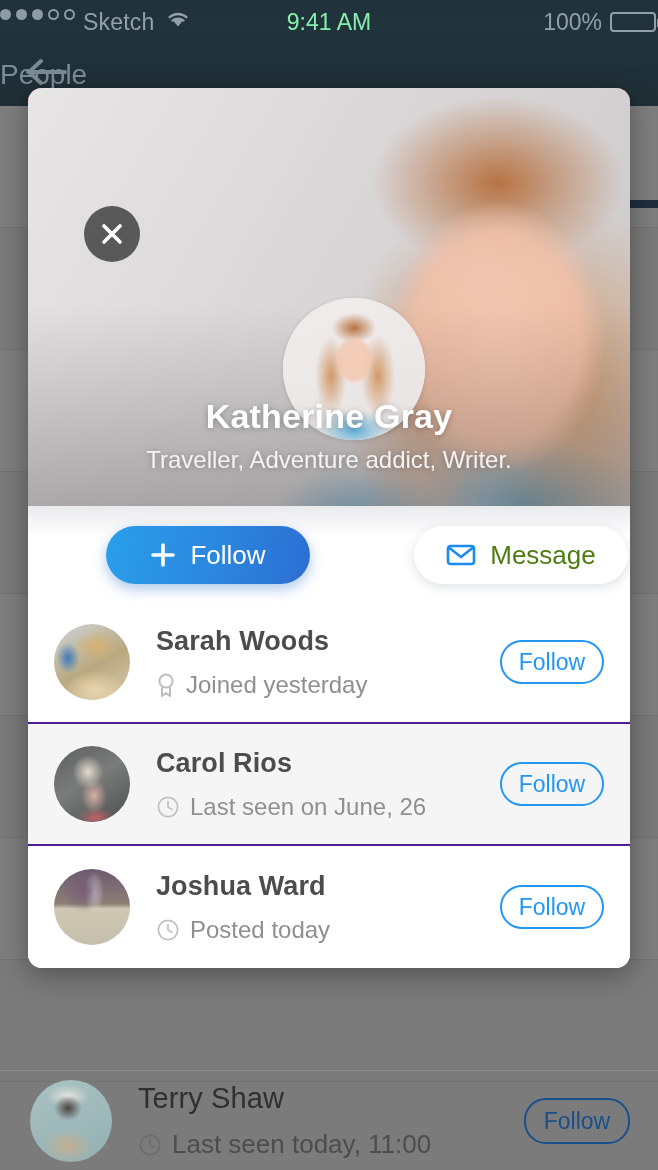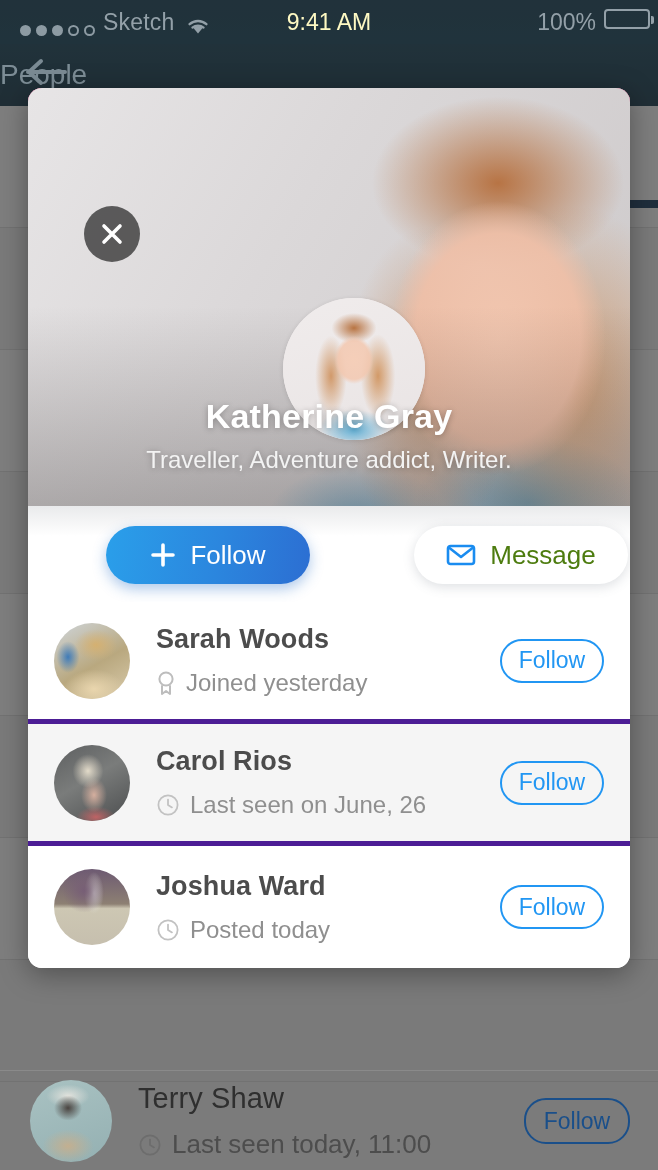--- a/index.html
+++ b/index.html
@@ -73,49 +73,49 @@
     top: 0; left: 0; right: 0;
     height: 44px;
     display: flex;
     align-items: center;
     color: #8d9ba3;
     font-size: 22px;
     z-index: 30;
   }
   #sb-left {
     display: flex;
-    align-items: flex-end;
+    align-items: flex-start;
     gap: 8px;
-    padding-left: 20px;
+    padding-left: 0;
     flex: 1;
   }
   .dots { display: flex; gap: 5px; align-items: center; }
   .dot {
     width: 11px; height: 11px; border-radius: 50%;
     background: #8d9ba3;
   }
   .dot.hollow {
     background: transparent;
     border: 2px solid #8d9ba3;
   }
   #carrier { font-size: 23px; color: #93a0a8; letter-spacing: .2px; }
   #wifi-icon { display: inline-block; margin-left: 2px; }
   #sb-center {
     position: absolute;
     left: 0; right: 0;
     text-align: center;
     font-size: 23px;
-    color: #fef9c3;
+    color: #86efac;
   }
   #sb-right {
     margin-left: auto;
     display: flex;
-    align-items: flex-start;
+    align-items: center;
     gap: 8px;
-    padding-right: 8px;
+    padding-right: 2px;
     font-size: 23px;
     color: #93a0a8;
   }
   #battery {
     width: 46px; height: 20px;
     border: 2px solid #93a0a8;
     border-radius: 4px;
     position: relative;
     padding: 2px;
   }
@@ -310,21 +310,21 @@
     color: #8c8c8c;
   }
 
   
   .friend-row {
     position: relative;
     height: 122px;
     display: flex;
     align-items: center;
     background: #ffffff;
-    border-bottom: 5px solid #4c1d95;
+    border-bottom: 2px solid #4c1d95;
   }
   .friend-row.shaded { background: #f5f5f5; }
   .friend-row:last-child { border-bottom: none; }
 
   .row-avatar {
     width: 76px; height: 76px;
     border-radius: 50%;
     margin-left: 26px;
     overflow: hidden;
     flex: 0 0 auto;

